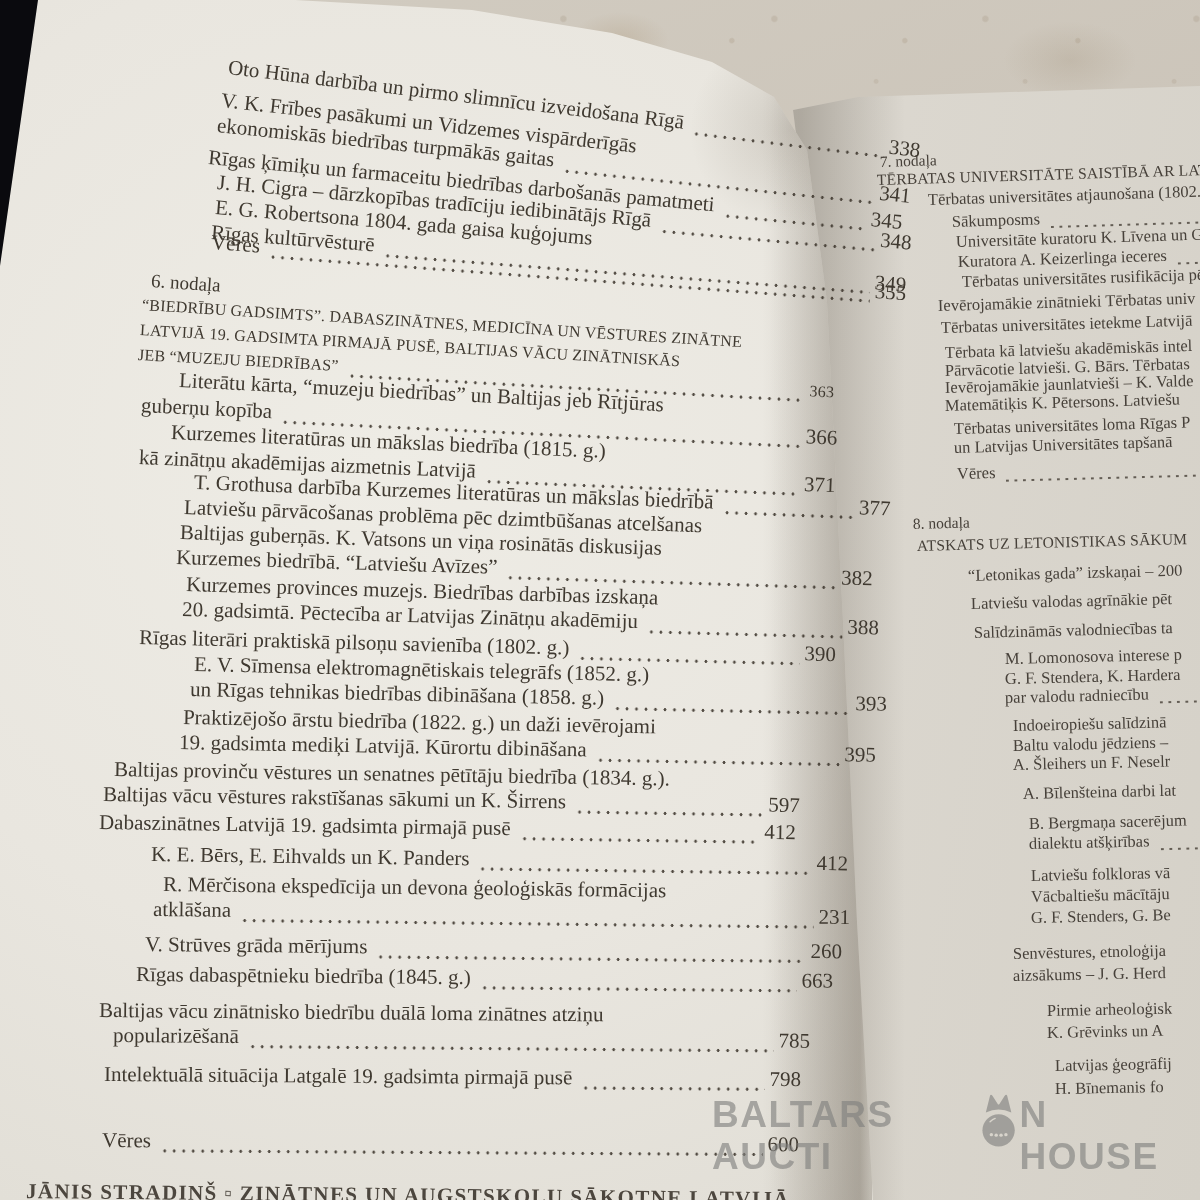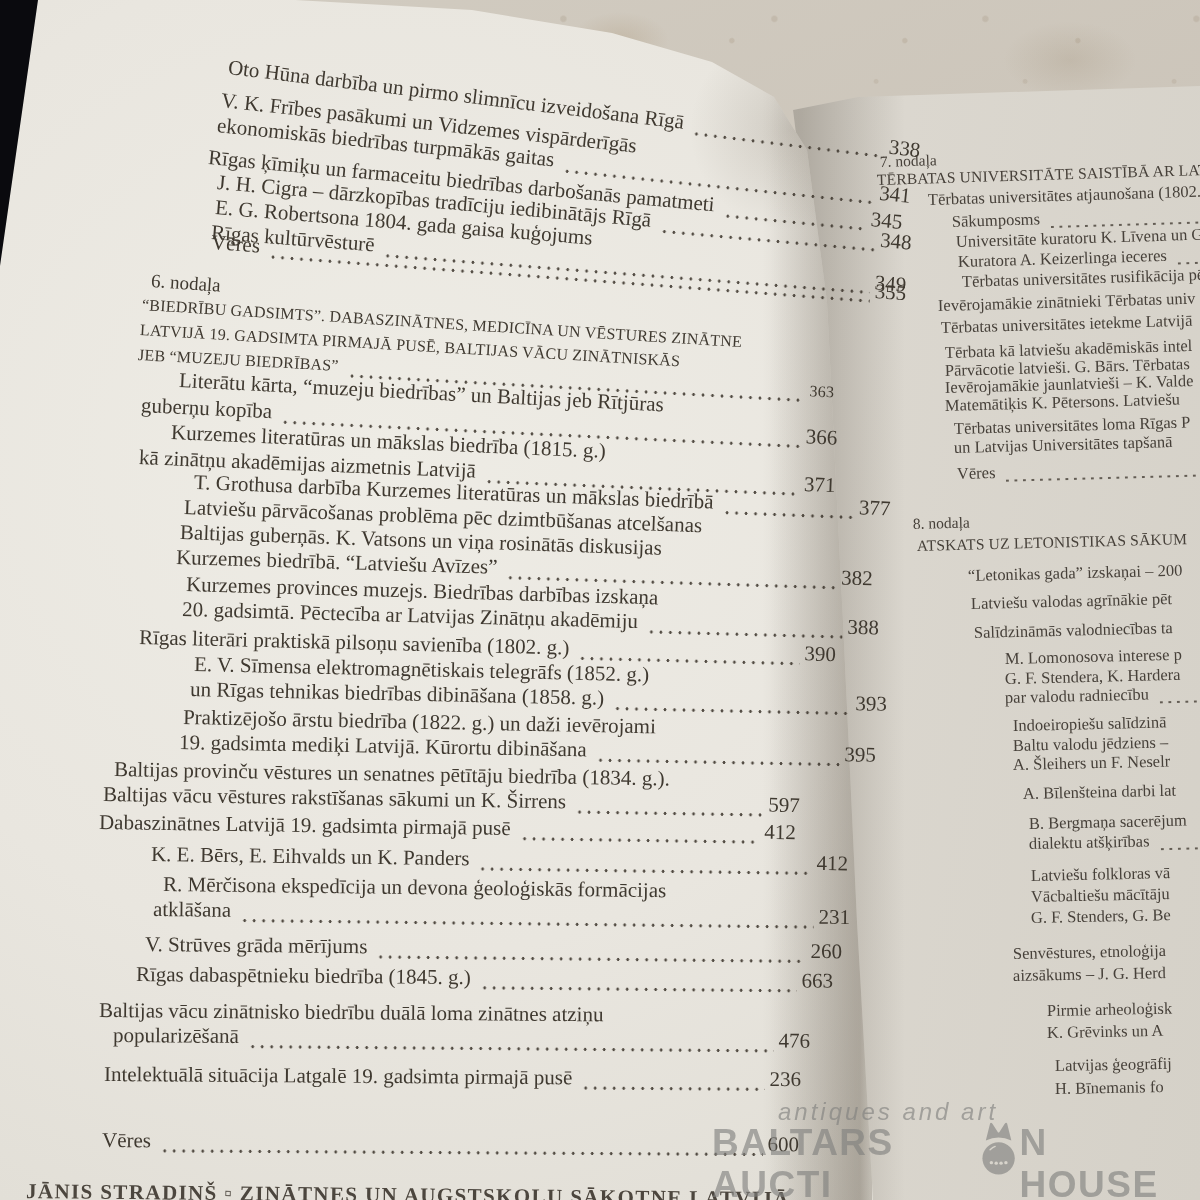--- a/index.html
+++ b/index.html
@@ -242,26 +242,26 @@
         <span class="txt">Rīgas dabaspētnieku biedrība (1845. g.)</span>
         <span class="dots"></span>
         <span class="pg">663</span>
       </div>
       <div class="row" style="top: 998px; left: 0px; width: 697px; padding-left: 4px; transform-origin: 4px 60%; transform: rotate(0.5deg);">
         <span class="txt">Baltijas vācu zinātnisko biedrību duālā loma zinātnes atziņu</span>
       </div>
       <div class="row" style="top: 1023px; left: 0px; width: 697px; padding-left: 18px; transform-origin: 18px 60%; transform: rotate(0.47deg);">
         <span class="txt">popularizēšanā</span>
         <span class="dots"></span>
-        <span class="pg">476</span>
+        <span class="pg">785</span>
       </div>
       <div class="row" style="top: 1062px; left: 0px; width: 697px; padding-left: 9px; transform-origin: 9px 60%; transform: rotate(0.42deg);">
         <span class="txt">Intelektuālā situācija Latgalē 19. gadsimta pirmajā pusē</span>
         <span class="dots"></span>
-        <span class="pg">236</span>
+        <span class="pg">798</span>
       </div>
       <div class="row" style="top: 1128px; left: 0px; width: 697px; padding-left: 7px; transform-origin: 7px 60%; transform: rotate(0.35deg);">
         <span class="txt">Vēres</span>
         <span class="dots"></span>
         <span class="pg">600</span>
       </div>
     </div>
   <div id="right-toc">
       <div class="row r-label" style="top: 152px; left: 880px; transform-origin: 0px 60%; transform: rotate(-1.78deg);">
         <span class="txt">7. nodaļa</span>
@@ -381,21 +381,20 @@
       </div>
       <div class="row" style="top: 1056px; left: 1055px; transform-origin: 0px 60%; transform: rotate(-1.06deg);">
         <span class="txt">Latvijas ģeogrāfij</span>
       </div>
       <div class="row" style="top: 1079px; left: 1055px; transform-origin: 0px 60%; transform: rotate(-1.04deg);">
         <span class="txt">H. Bīnemanis fo</span>
       </div>
     </div>
 
   <div id="watermark">
-    <div id="wm-tagline">antiques and art</div>
     <div id="wm-brand">
       <span>BALTARS AUCTI</span>
       <svg id="wm-logo" width="46" height="74" viewBox="0 0 46 74">
         <path d="M8 27 L13 7 Q14 5 16 7.5 L22 17 Q23 18.5 24 17 L30 7.5 Q32 5 33 7 L38 27 Q23 20 8 27 Z" fill="#80807e"></path>
         <circle cx="23" cy="48" r="19" fill="#80807e"></circle>
         <circle cx="14.5" cy="53" r="2" fill="#d9d5cd"></circle>
         <circle cx="20.2" cy="53.6" r="2" fill="#d9d5cd"></circle>
         <circle cx="25.9" cy="53.6" r="2" fill="#d9d5cd"></circle>
         <circle cx="31.6" cy="53" r="2" fill="#d9d5cd"></circle>
         <path d="M13 38 q3 -3 6 -4" stroke="#d9d5cd" stroke-width="1.6" fill="none" stroke-linecap="round"></path>

